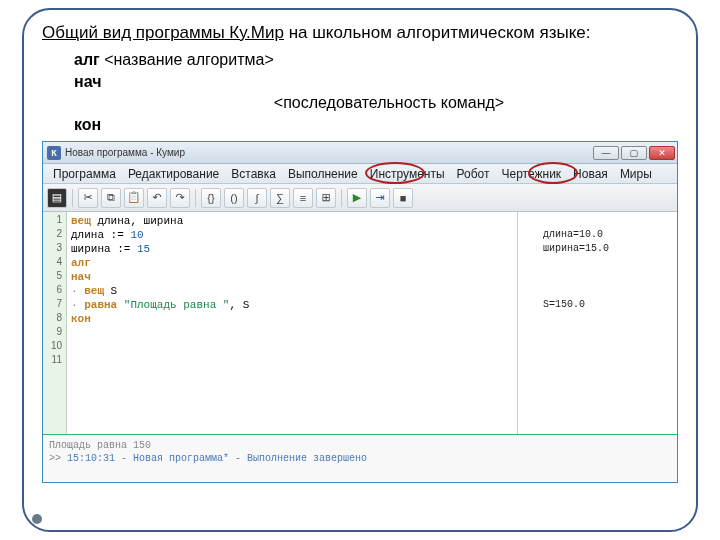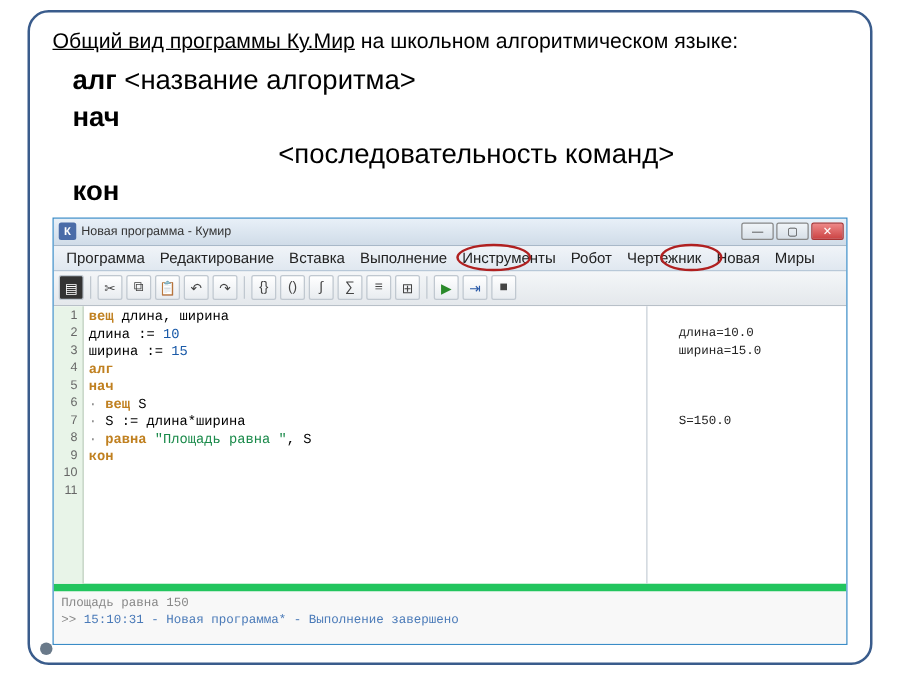--- a/index.html
+++ b/index.html
@@ -1,20 +1,20 @@
 <!DOCTYPE html>
 <html><head>
 <meta charset="utf-8">
 <style>
 * { margin: 0; padding: 0; box-sizing: border-box; }
 body { width: 720px; height: 540px; background: #fff; font-family: Arial, sans-serif; position: relative; }
-.slide-frame { position: absolute; top: 8px; left: 22px; right: 22px; bottom: 8px; border: 2px solid #3a5c8c; border-radius: 17px; padding: 12px 18px; }
+.slide-frame { position: absolute; top: 8px; left: 22px; right: 22px; bottom: 8px; border: 2px solid #3a5c8c; border-radius: 28px; padding: 12px 18px; }
 .heading { font-size: 17px; color: #000; line-height: 1.35; margin-bottom: 4px; }
 .heading .u { text-decoration: underline; }
-.code-desc { font-size: 22px; color: #000; line-height: 1.35; margin-left: 16px; }
+.code-desc { font-size: 16px; color: #000; line-height: 1.35; margin-left: 32px; }
 .code-desc .kw { font-weight: bold; }
 .code-desc .ind1 { margin-left: 26px; text-align: center; }
 .screenshot { margin-top: 6px; border: 1px solid #3a8cc7; background: #fff; height: 342px; position: relative; overflow: hidden; }
 .titlebar { height: 22px; background: linear-gradient(#e8f0f8, #d0dce8); border-bottom: 1px solid #a8b8c8; display: flex; align-items: center; font-size: 10px; color: #333; }
 .tb-icon { width: 14px; height: 14px; background: #4a6ca8; color: #fff; font-size: 9px; font-weight: bold; display: flex; align-items: center; justify-content: center; margin: 0 4px; border-radius: 2px; }
 .tb-title { flex: 1; }
 .wbtns { display: flex; gap: 2px; margin-right: 2px; }
 .wbtn { width: 26px; height: 14px; border: 1px solid #888; border-radius: 2px; background: linear-gradient(#f0f4f8, #d8e0e8); display: flex; align-items: center; justify-content: center; font-size: 9px; color: #333; }
 .wbtn.close { background: linear-gradient(#e88, #c44); color: #fff; border-color: #a33; }
 .menubar { height: 20px; background: linear-gradient(#f0f4f8, #e0e8f0); border-bottom: 1px solid #b8c8d8; display: flex; align-items: center; font-size: 12px; color: #222; padding-left: 4px; position: relative; }
@@ -28,21 +28,21 @@
 .tsep { width: 1px; height: 18px; background: #c0c8d0; margin: 0 2px; }
 .editor-area { display: flex; height: 222px; background: #fff; }
 .gutter { width: 24px; background: #e8f4e8; border-right: 1px solid #c0d0c0; font-size: 10px; color: #666; padding-top: 2px; }
 .gline { height: 14px; text-align: right; padding-right: 4px; }
 .code { flex: 1; font-family: 'Courier New', monospace; font-size: 11px; padding: 2px 4px; line-height: 14px; border-right: 1px solid #c8d0d8; }
 .code .kw2 { color: #c08020; font-weight: bold; }
 .code .num { color: #1a5aa8; }
 .code .str { color: #1a8a4a; }
 .code .dot { color: #888; }
 .sidepane { width: 140px; font-family: 'Courier New', monospace; font-size: 10px; padding: 2px 6px; line-height: 14px; color: #222; margin-left: 19px; }
-.console { height: 48px; border-top: 6px solid #22c55e; background: #f8f8f8; font-family: 'Courier New', monospace; font-size: 10px; color: #888; padding: 4px 6px; line-height: 13px; overflow: hidden; }
+.console { height: 48px; border-top: 1px solid #22c55e; background: #f8f8f8; font-family: 'Courier New', monospace; font-size: 10px; color: #888; padding: 4px 6px; line-height: 13px; overflow: hidden; }
 .console .prompt { color: #888; }
 .console .blu2 { color: #4a7ab8; }
 .corner-dot { position: absolute; width: 10px; height: 10px; background: #6a7a8a; border-radius: 50%; bottom: 6px; left: 8px; }
 </style>
 </head>
 <body>
 
 <div class="slide-frame">
   <div class="heading">
     <span class="u">Общий вид программы Ку.Мир</span><span> на школьном алгоритмическом языке:</span>
@@ -114,21 +114,20 @@
           <div class="gline">10</div>
           <div class="gline">11</div>
       </div>
       <div class="code">
         <div><span class="kw2">вещ</span><span> длина, ширина</span></div>
         <div><span>длина := </span><span class="num">10</span></div>
         <div><span>ширина := </span><span class="num">15</span></div>
         <div><span class="kw2">алг</span></div>
         <div><span class="kw2">нач</span></div>
         <div><span class="dot">· </span><span class="kw2">вещ</span><span> S</span></div>
-        <div><span class="dot">· </span><span>S := длина*ширина</span></div>
         <div><span class="dot">· </span><span class="kw2">равна</span><span class="str"> "Площадь равна "</span><span>, S</span></div>
         <div><span class="kw2">кон</span></div>
       </div>
       <div class="sidepane">
         <div>&nbsp;</div>
         <div>длина=10.0</div>
         <div>ширина=15.0</div>
         <div>&nbsp;</div>
           <div>&nbsp;</div>
           <div>&nbsp;</div>

